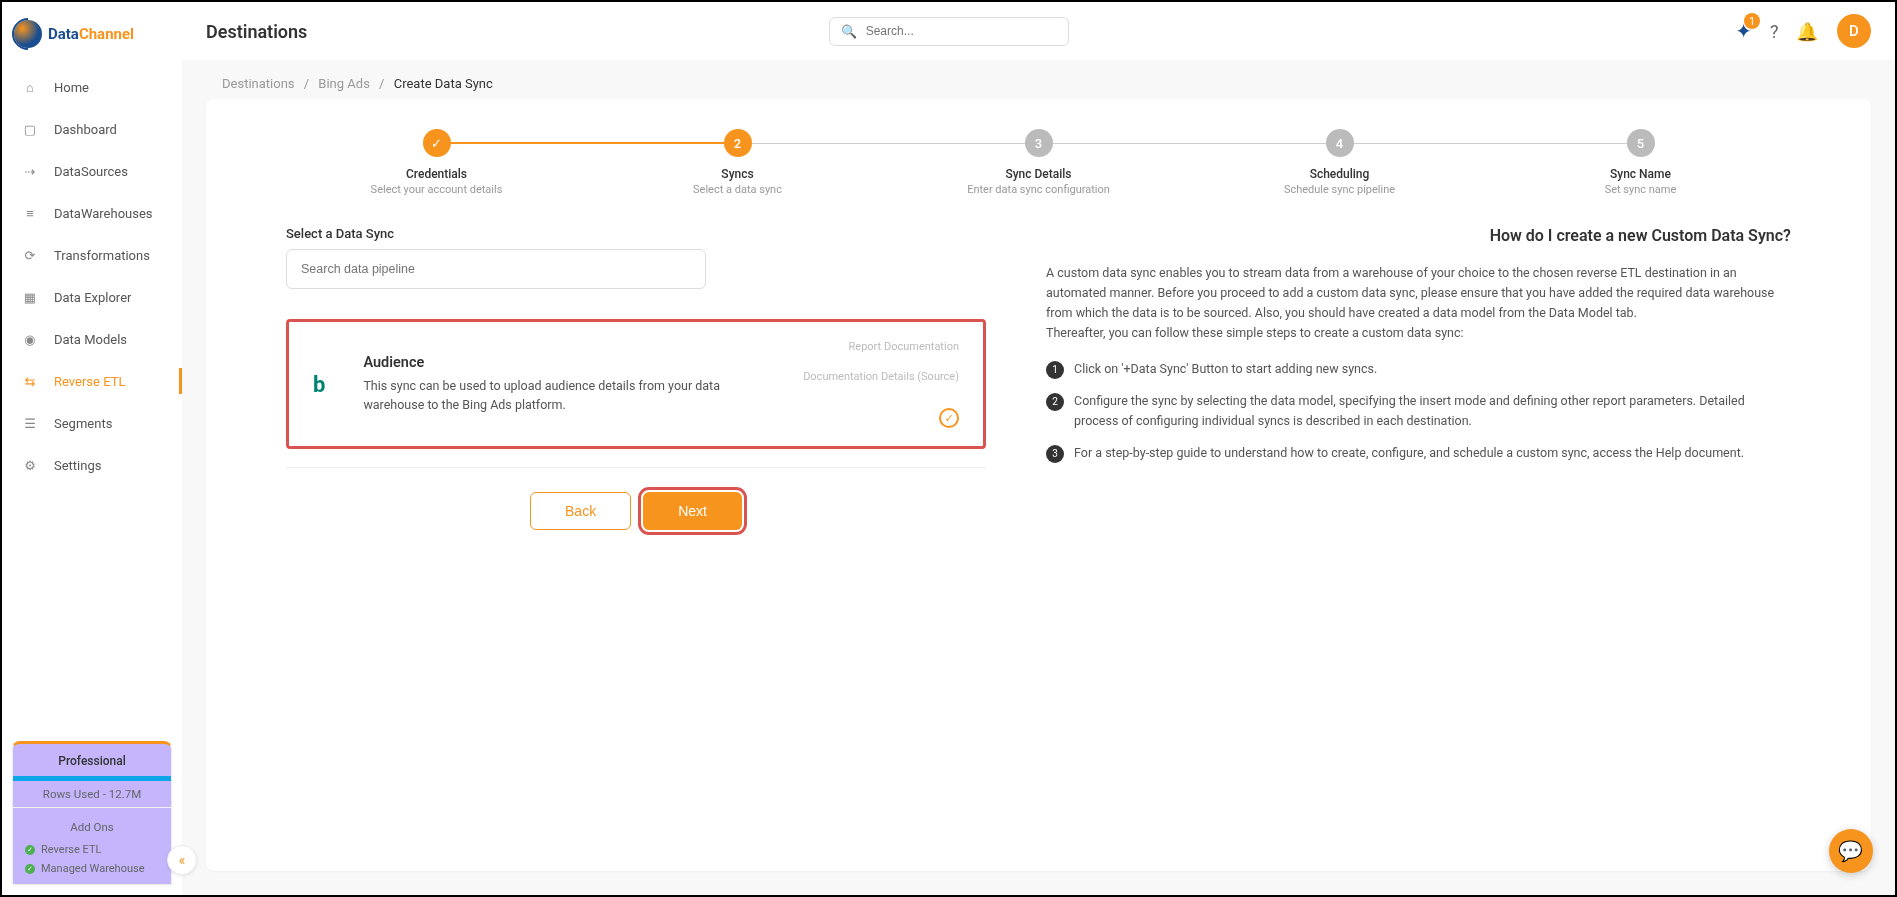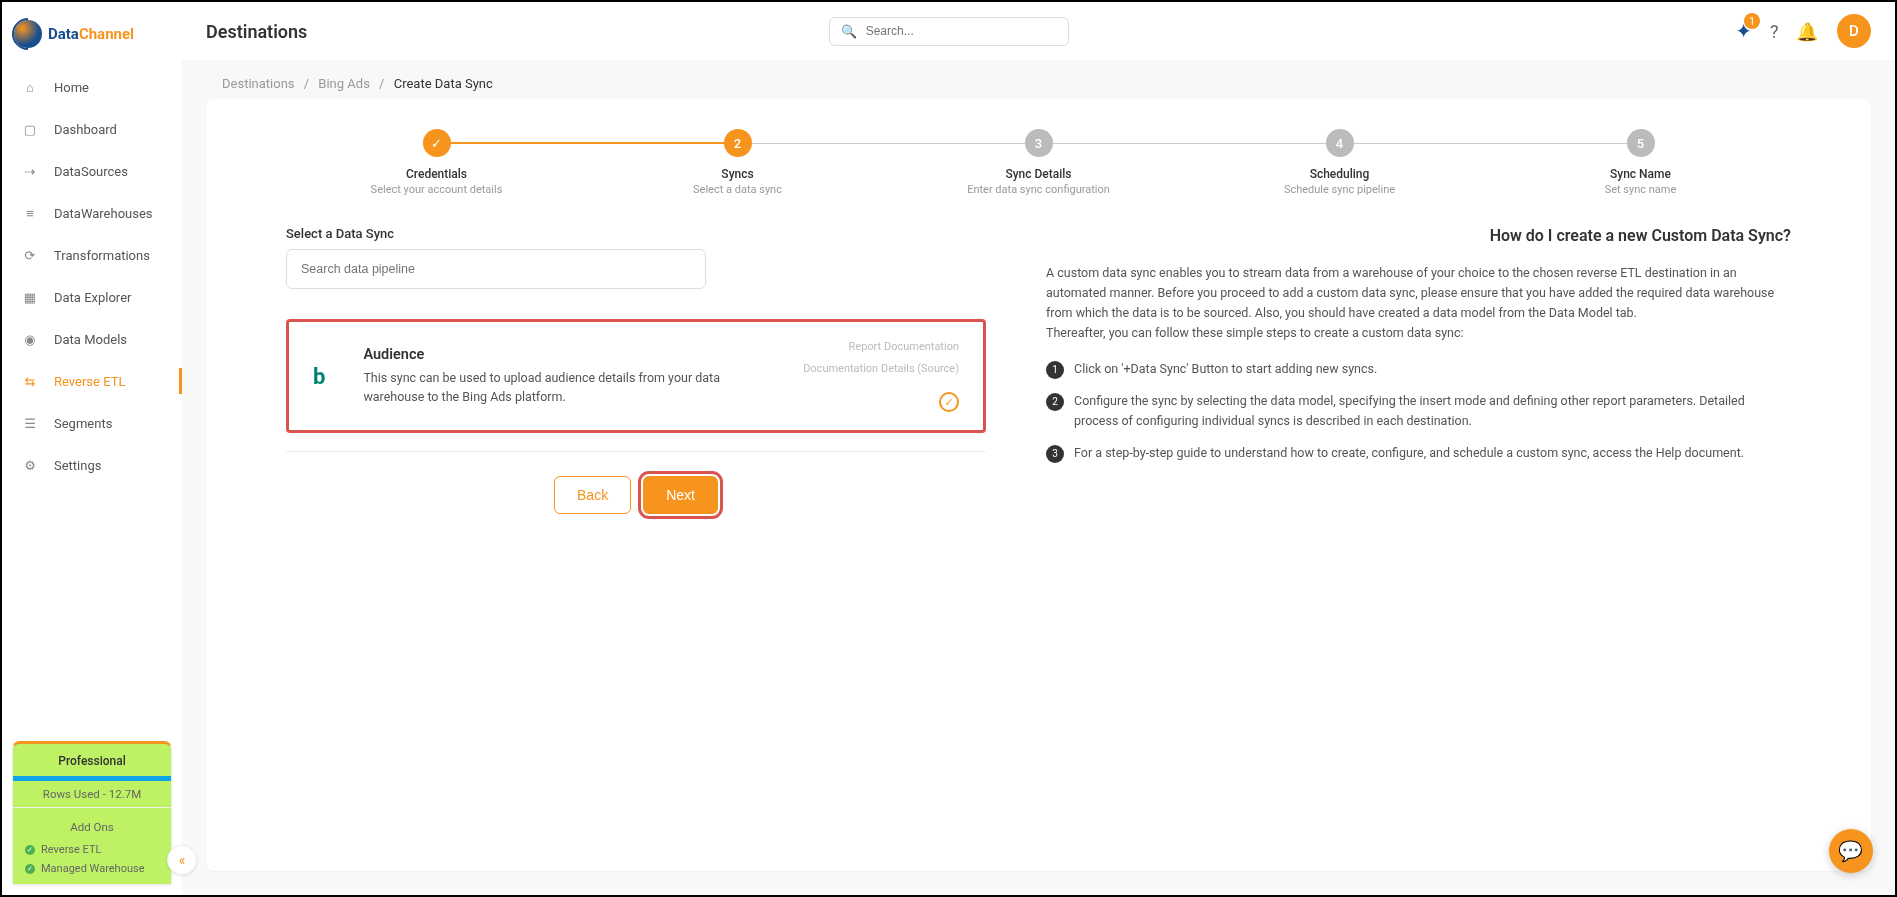--- a/index.html
+++ b/index.html
@@ -12,21 +12,21 @@
 .logo-text { font-weight: 700; font-size: 15px; }
 .logo-text .d { color: #1a4d8f; }
 .logo-text .c { color: #f7941d; }
 .nav { flex: 1; padding: 8px 0; }
 .nav-item { display: flex; align-items: center; gap: 14px; padding: 11px 18px; color: #555; cursor: pointer; font-size: 13px; position:relative; }
 .nav-item.active { color: #f7941d; }
 .nav-item.active::after { content:''; position:absolute; right:0; top:8px; bottom:8px; width:3px; background:#f7941d; }
 .nav-icon { width: 20px; height: 20px; display:flex; align-items:center; justify-content:center; color:#888; }
 .nav-item.active .nav-icon { color:#f7941d; }
 .sb-footer { padding: 10px; }
-.plan-card { background:#bef264; border:1px solid #eee; border-radius:8px; text-align:center; font-size:12px; box-shadow:0 1px 3px rgba(0,0,0,0.05); }
+.plan-card { background:#c4b5fd; border:1px solid #eee; border-radius:8px; text-align:center; font-size:12px; box-shadow:0 1px 3px rgba(0,0,0,0.05); }
 .plan-top { border-top: 3px solid #f7941d; border-radius: 8px 8px 0 0; }
 .plan-name { padding:10px 0 8px; font-weight:500; }
 .plan-row { padding:6px 0; border-top:5px solid #0ea5e9; color:#666; font-size:11.5px;}
 .plan-addons { padding:6px 0; border-top:1px solid #f0f0f0; }
 .addon { display:flex; align-items:center; gap:6px; padding:3px 12px; font-size:11px; color:#666; }
 .addon-check { width:10px; height:10px; border-radius:50%; background:#4caf50; display:flex; align-items:center; justify-content:center; color:#fff; font-size:7px; }
 .collapse-btn { position:absolute; bottom:20px; right:-15px; width:30px; height:30px; background:#fff; border:1px solid #eee; border-radius:50%; display:flex; align-items:center; justify-content:center; color:#f7941d; cursor:pointer; box-shadow:0 1px 3px rgba(0,0,0,0.1); font-size:14px;}
 
 .main { flex:1; display:flex; flex-direction:column; background:#f8f8f8; overflow:hidden; }
 .topbar { background:#fff; display:flex; align-items:center; padding:12px 24px; gap:20px; }
@@ -61,26 +61,26 @@
 .left-col { flex: 0 0 700px; }
 .right-col { flex: 1; }
 
 .sec-label { font-size:13px; font-weight:500; margin-bottom:8px; }
 .search-pipeline { border:1px solid #ddd; border-radius:6px; padding:12px 14px; width:420px; font-size:12.5px; color:#333; }
 .sync-card { border:3px solid #d9534f; border-radius:4px; padding:18px 24px; margin-top:30px; display:flex; gap:24px; align-items:center; background:#fff; position:relative; }
 .sync-icon { font-size:22px; color:#008373; font-weight:bold;}
 .sync-mid { flex:1;margin-left:14px; }
 .sync-name { font-weight:600; font-size:14.5px; margin-bottom:6px; }
 .sync-desc { font-size:12.5px; color:#555; max-width:360px; line-height:1.5;}
-.sync-right { text-align:right; font-size:11px; color:#bbb; display:flex; flex-direction:column; align-items:flex-end; gap:9px;}
+.sync-right { text-align:right; font-size:11px; color:#bbb; display:flex; flex-direction:column; align-items:flex-end; gap:17px;}
 .check-circle { width:20px; height:20px; border:2px solid #f7941d; border-radius:50%; display:flex; align-items:center; justify-content:center; color:#f7941d; font-size:11px; margin-top:8px; }
 .divider { height:1px; background:#eee; margin:18px 0 24px; }
 
 .btn-row { display:flex; gap:12px; justify-content:center; }
-.btn { padding:10px 22px; border-radius:6px; font-size:14px; cursor:pointer; border:1px solid transparent; }
+.btn { padding:10px 34px; border-radius:6px; font-size:14px; cursor:pointer; border:1px solid transparent; }
 .btn-back { background:#fff; border-color:#f7941d; color:#f7941d; }
 .btn-next { background:#f7941d; color:#fff; outline:3px solid #d9534f; outline-offset:2px; }
 
 .help-h { font-weight:600; font-size:16px; margin-bottom:18px;text-align:right; }
 .help-p { font-size:12.5px; color:#555; line-height:1.6; margin-bottom:16px; }
 .help-ol { list-style:none; }
 .help-ol li { display:flex; gap:10px; margin-bottom:12px; font-size:12.5px; color:#555; line-height:1.6; }
 .numdot { width:18px; height:18px; min-width:18px; background:#333; color:#fff; border-radius:50%; display:flex; align-items:center; justify-content:center; font-size:10px; margin-top:2px; }
 
 .chat-fab { position:absolute; bottom:24px; right:24px; width:44px; height:44px; border-radius:50%; background:#f7941d; display:flex; align-items:center; justify-content:center; color:#fff; cursor:pointer; font-size:20px; box-shadow:0 2px 8px rgba(0,0,0,0.2); }

